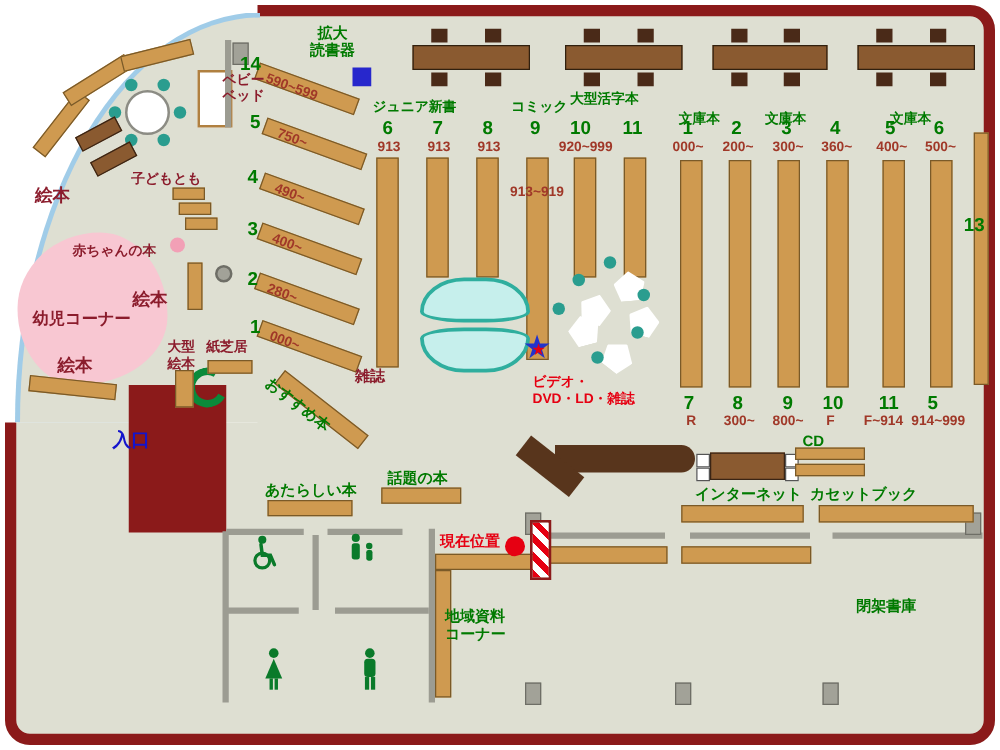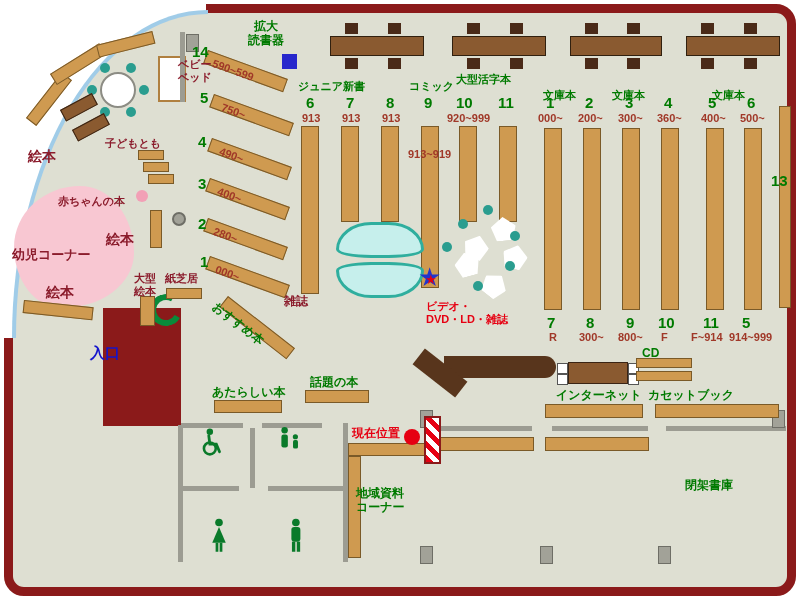--- a/index.html
+++ b/index.html
@@ -274,21 +274,21 @@
     <div class="lb red" style="left: 398px; top: 300px; margin-left: 28px;">ビデオ・
 DVD・LD・雑誌</div>
     <div class="lb g12" style="left: 218px; top: 300px; transform: rotate(38deg); transform-origin: 0px 0px;">おすすめ本</div>
     <div class="lb mr" style="left: 178px; top: 58px;">ベビー
 ベッド</div>
     <div class="lb mr" style="left: 105px; top: 137px;">子どもとも</div>
     <div class="lb mr" style="left: 58px; top: 195px;">赤ちゃんの本</div>
     <div class="lb mrb" style="left: 28px; top: 148px;">絵本</div>
     <div class="lb mrb" style="left: 106px; top: 231px;">絵本</div>
     <div class="lb mrb" style="left: 46px; top: 284px;">絵本</div>
-    <div class="lb mrb13" style="left: 12px; top: 248px;">幼児コーナー</div>
+    <div class="lb mrb13" style="left: 26px; top: 248px;">幼児コーナー</div>
     <div class="lb mr" style="left: 134px; top: 272px;">大型
 絵本</div>
     <div class="lb mr" style="left: 165px; top: 272px;">紙芝居</div>
     <div class="lb blue" style="left: 90px; top: 344px;">入口</div>
     <div class="lb g12" style="left: 212px; top: 386px;">あたらしい本</div>
     <div class="lb g12" style="left: 310px; top: 376px;">話題の本</div>
     <div class="lb redb" style="left: 352px; top: 427px;">現在位置</div>
     <div class="lb g12" style="left: 356px; top: 487px;">地域資料
 コーナー</div>
     <div class="lb g12" style="left: 556px; top: 389px;">インターネット</div>

